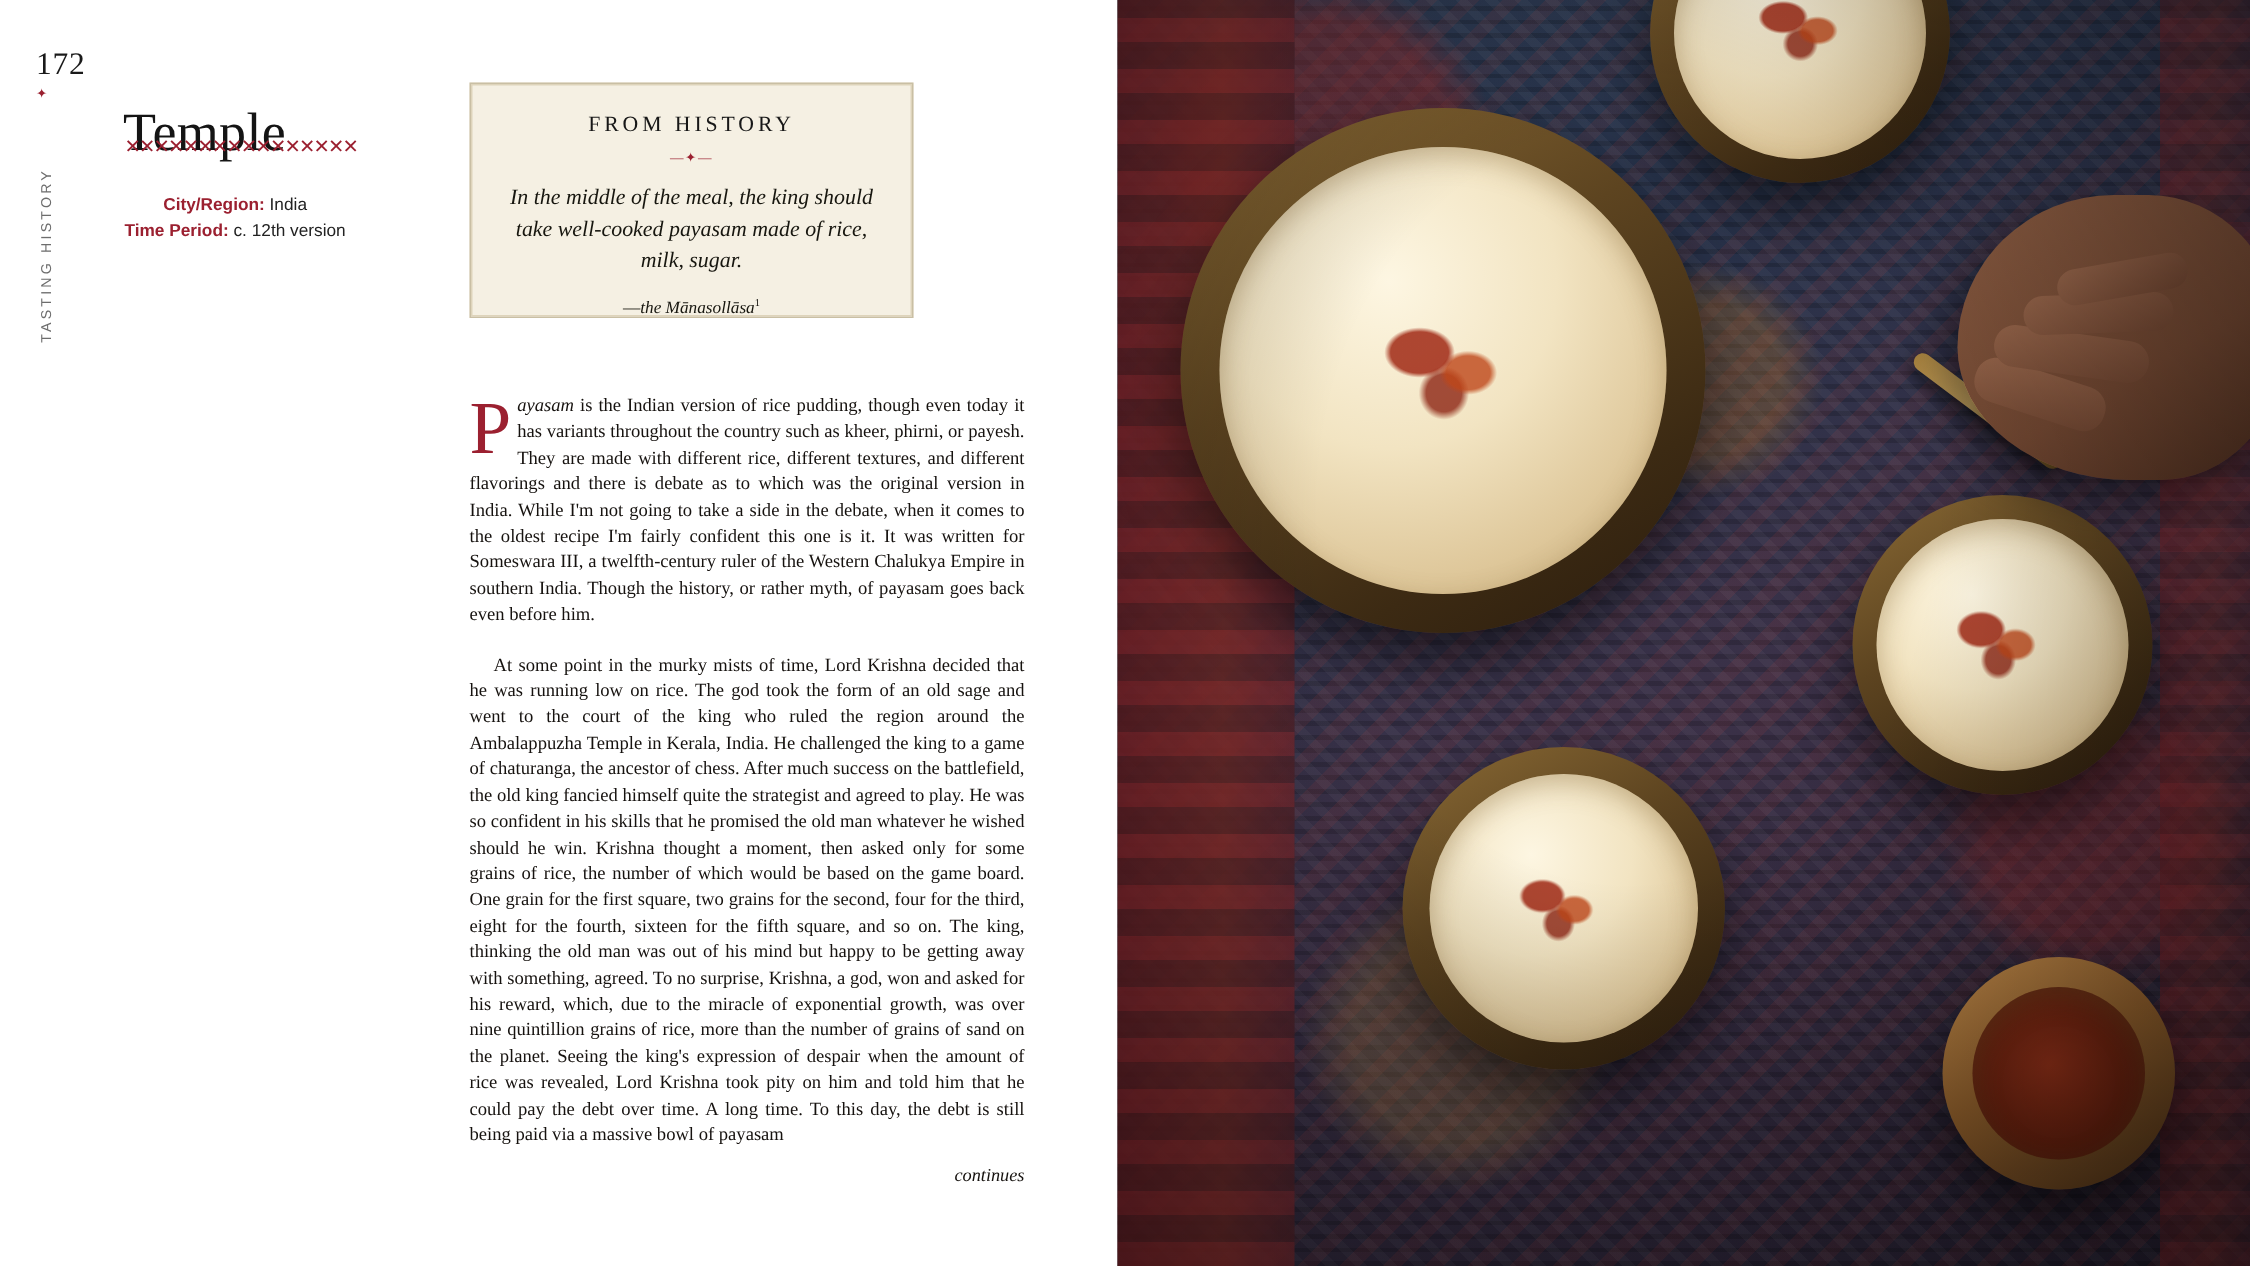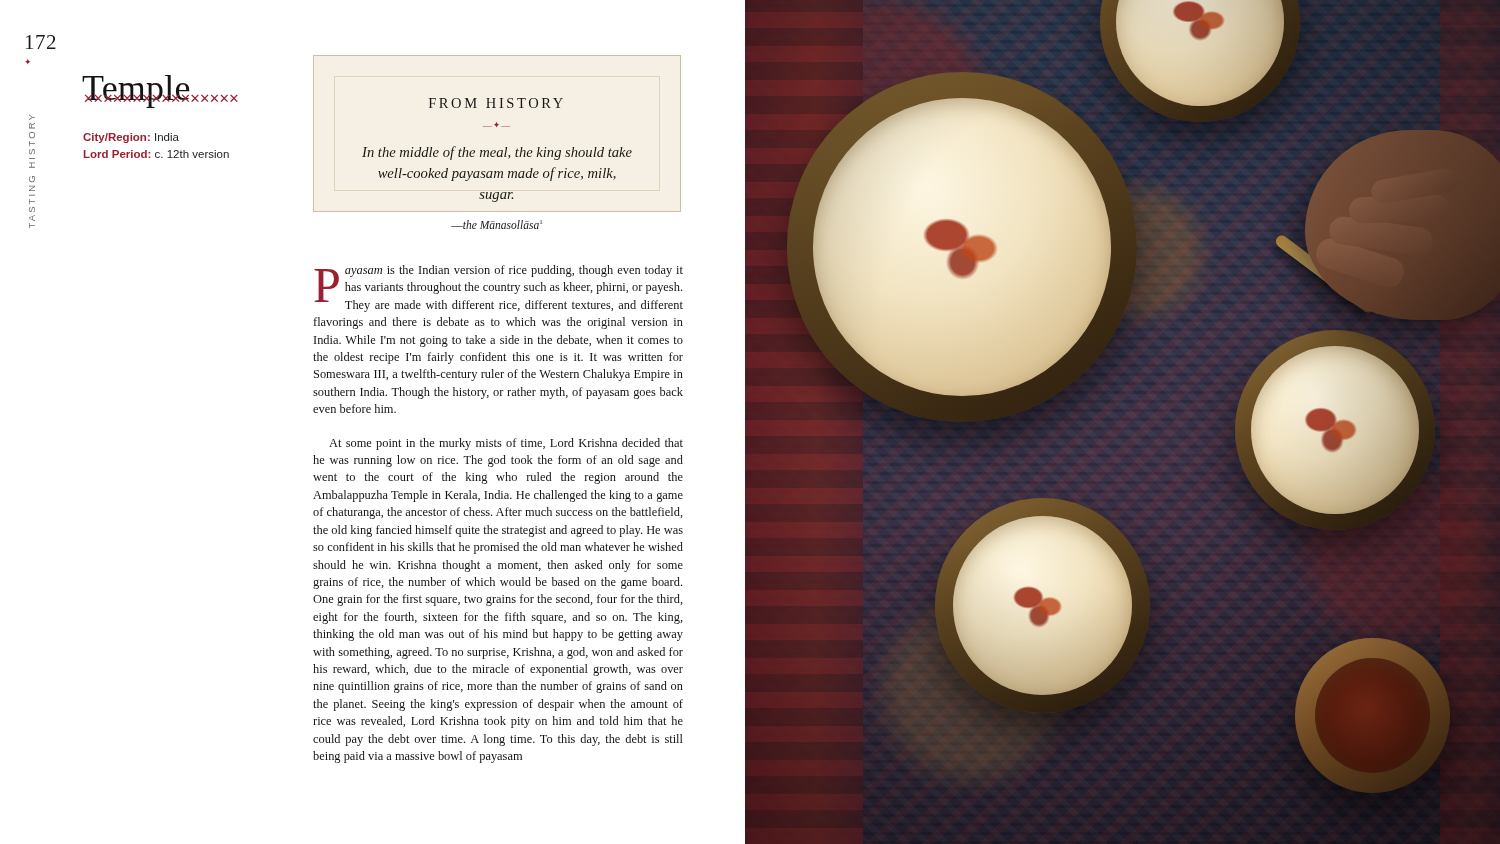--- a/index.html
+++ b/index.html
@@ -81,32 +81,33 @@
     white-space: nowrap;
   }
 
   .meta {
     position: absolute;
     left: 83px; top: 129px;
     font-family: "Liberation Sans", sans-serif;
     font-size: 11.5px;
     line-height: 17px;
     color: #222;
+    text-align: center;
   }
   .meta .k { color: #9b2030; font-weight: bold; }
   .meta .v { color: #222; }
 
   
   .history-box {
     position: absolute;
     left: 313px; top: 55px;
-    width: 368px; height: 157px;
+    width: 296px; height: 157px;
     background: #f5f0e3;
     border: 1px solid #c9bfa4;
-    padding: 20px;
+    padding: 0;
   }
   .history-inner {
     width: 100%; height: 100%;
     border: 1px solid #ded4bb;
     padding: 18px 24px 0 24px;
     text-align: center;
   }
   .history-title {
     font-family: "Liberation Serif", serif;
     font-size: 14.5px;
@@ -297,39 +298,40 @@
 
     <h1 class="title">Temple</h1>
     <div class="title-rule">✕✕✕✕✕✕✕✕✕✕✕✕✕✕✕✕</div>
 
     <div class="meta">
       <div>
         <span class="k">City/Region:</span>
         <span class="v">India</span>
       </div>
       <div>
-        <span class="k">Lord Period:</span>
+        <span class="k">Time Period:</span>
         <span class="v">c. 12th version</span>
       </div>
     </div>
 
     <div class="history-box">
       <div class="history-inner">
         <div class="history-title">FROM HISTORY</div>
         <div class="history-sep">—✦—</div>
         <div class="history-quote">In the middle of the meal, the king should take well-cooked payasam made of rice, milk, sugar.</div>
         <div class="history-attrib"><span>—</span><i>the Mānasollāsa</i><sup>1</sup></div>
       </div>
     </div>
 
     <div class="body-col">
       <p><span class="dropcap">P</span><i>ayasam</i><span> is the Indian version of rice pudding, though even today it has variants throughout the country such as kheer, phirni, or payesh. They are made with different rice, different textures, and different flavorings and there is debate as to which was the original version in India. While I'm not going to take a side in the debate, when it comes to the oldest recipe I'm fairly confident this one is it. It was written for Someswara III, a twelfth-century ruler of the Western Chalukya Empire in southern India. Though the history, or rather myth, of payasam goes back even before him.</span></p>
       <p>At some point in the murky mists of time, Lord Krishna decided that he was running low on rice. The god took the form of an old sage and went to the court of the king who ruled the region around the Ambalappuzha Temple in Kerala, India. He challenged the king to a game of chaturanga, the ancestor of chess. After much success on the battlefield, the old king fancied himself quite the strategist and agreed to play. He was so confident in his skills that he promised the old man whatever he wished should he win. Krishna thought a moment, then asked only for some grains of rice, the number of which would be based on the game board. One grain for the first square, two grains for the second, four for the third, eight for the fourth, sixteen for the fifth square, and so on. The king, thinking the old man was out of his mind but happy to be getting away with something, agreed. To no surprise, Krishna, a god, won and asked for his reward, which, due to the miracle of exponential growth, was over nine quintillion grains of rice, more than the number of grains of sand on the planet. Seeing the king's expression of despair when the amount of rice was revealed, Lord Krishna took pity on him and told him that he could pay the debt over time. A long time. To this day, the debt is still being paid via a massive bowl of payasam</p>
     </div>
 
+    <div class="continues">continues</div>
   </div>
 
   <div class="photo-page">
     <div class="cloth"></div>
     <div class="cloth-border"></div>
     <div class="cloth-border right"></div>
 
     <div class="bowl" id="bowl-top">
       <div class="rim"></div>
       <div class="food">

